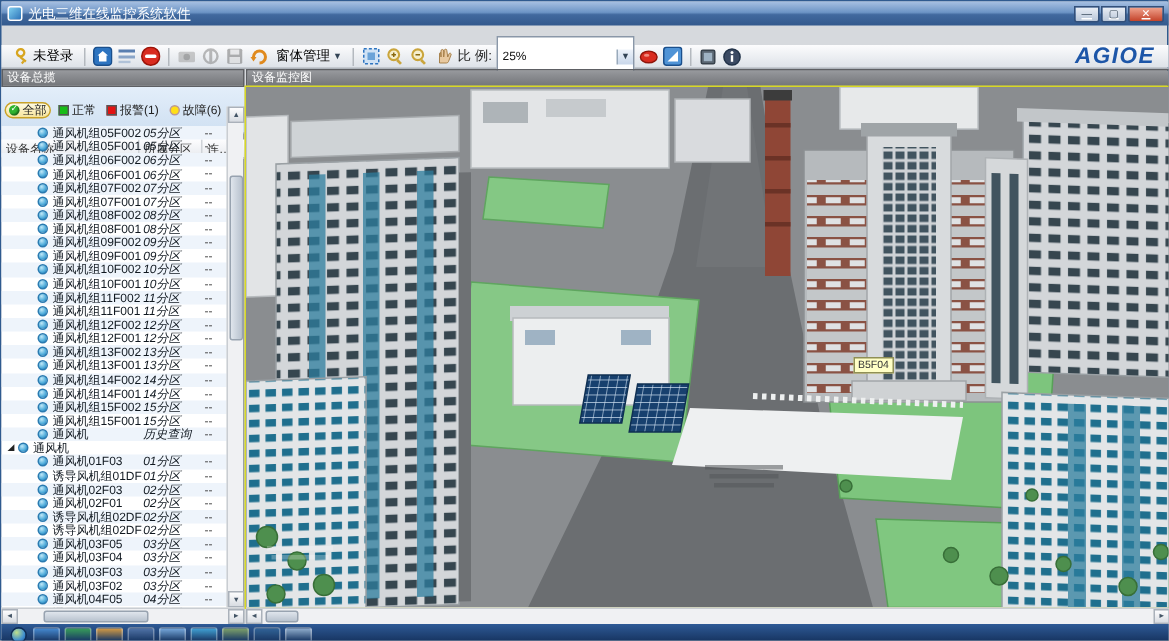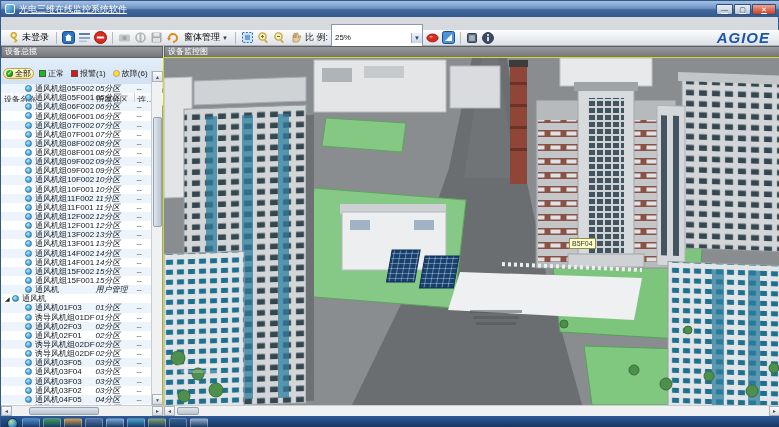--- a/index.html
+++ b/index.html
@@ -435,21 +435,21 @@
     <span class="tw-ball"></span>
     <span class="c-name">通风机组15F001</span>
     <span class="c-zone">15分区</span>
     <span class="c-conn">--</span>
   </div>
 
   <div class="trow">
 
     <span class="tw-ball"></span>
     <span class="c-name">通风机</span>
-    <span class="c-zone">用户管理</span>
+    <span class="c-zone">历史查询</span>
     <span class="c-conn">--</span>
   </div>
 
   <div class="trow group">
     <span class="tw-arrow">◢</span>
     <span class="tw-ball"></span>
     <span class="c-name">通风机</span>
     <span class="c-zone"></span>
     <span class="c-conn"></span>
   </div>

